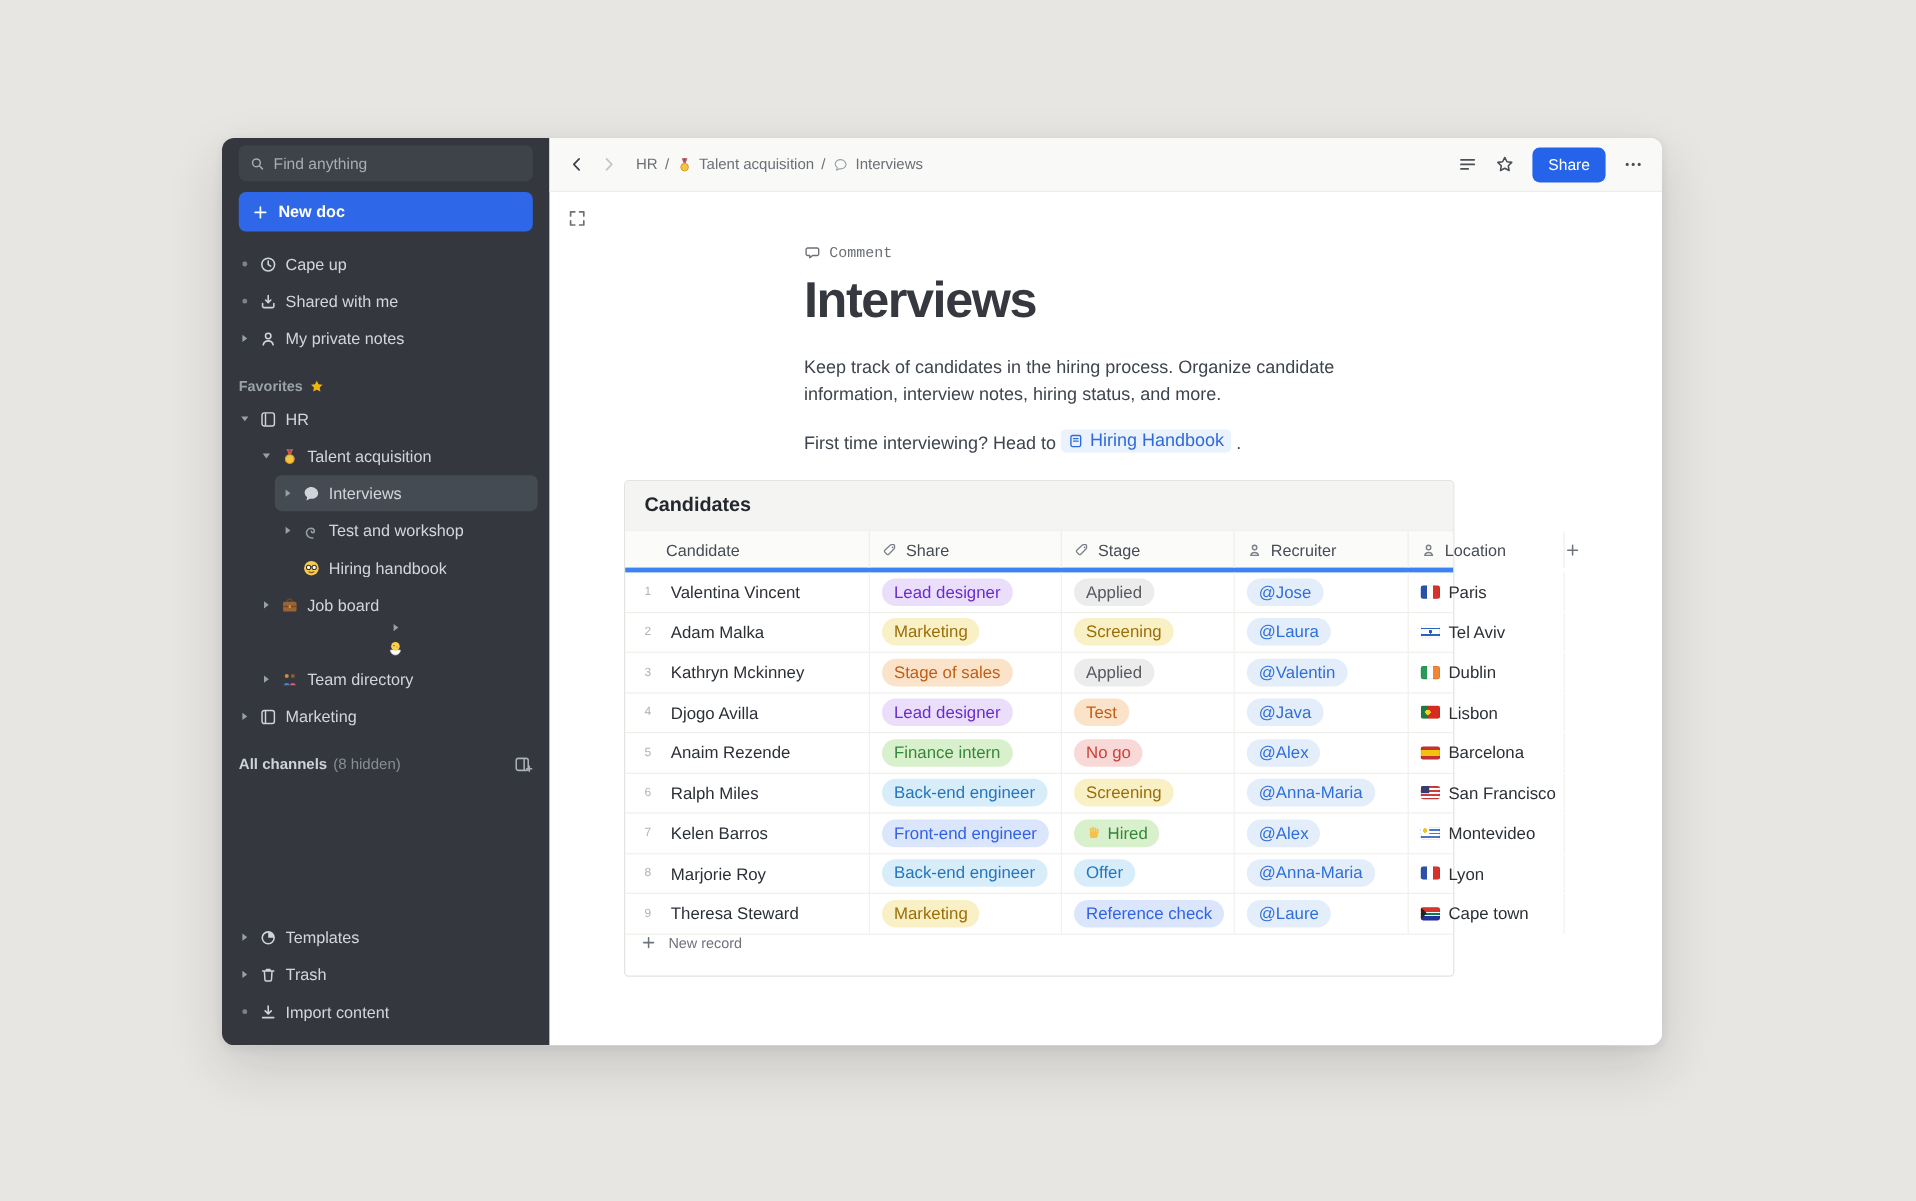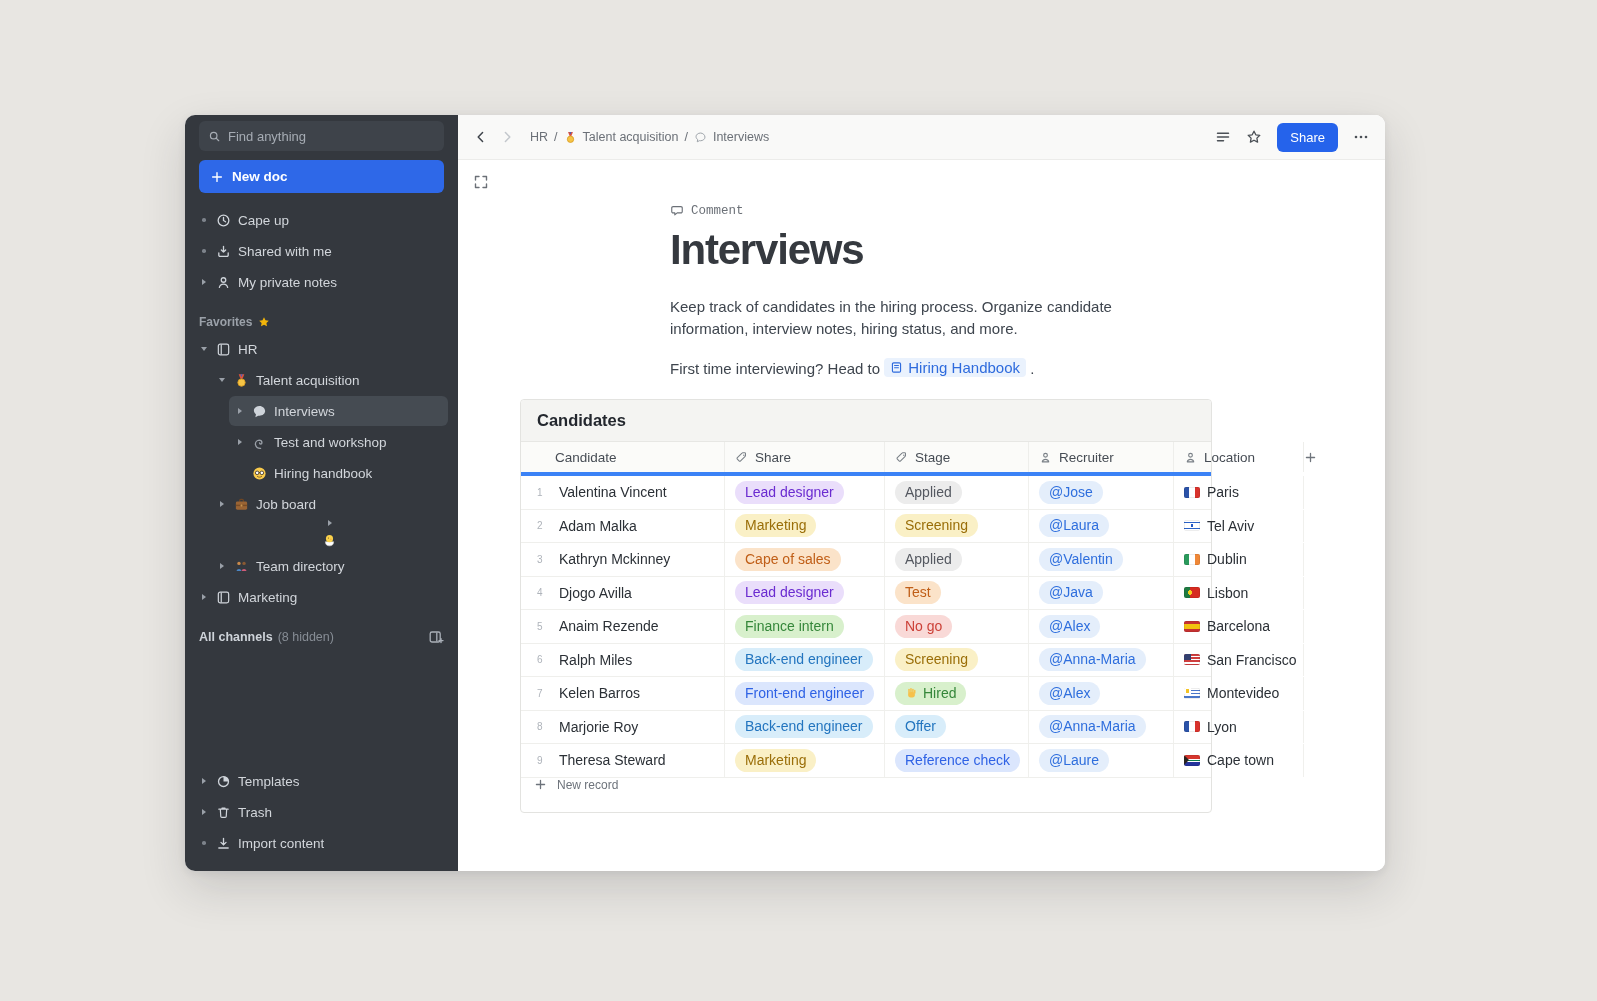--- a/index.html
+++ b/index.html
@@ -546,21 +546,21 @@
                 </div>
                 <div class="td"></div>
               </div>
               <div class="trow">
                 <div class="td">
                   <span class="rownum">3</span>
                   <span class="cname">Kathryn Mckinney</span>
                 </div>
                 <div class="td">
                   <span class="pill p-orange">
-                    <span>Cape of sales</span>
+                    <span>Stage of sales</span>
                   </span>
                 </div>
                 <div class="td">
                   <span class="pill p-gray">
                     <span>Applied</span>
                   </span>
                 </div>
                 <div class="td">
                   <span class="pill p-recr">@Valentin</span>
                 </div>

